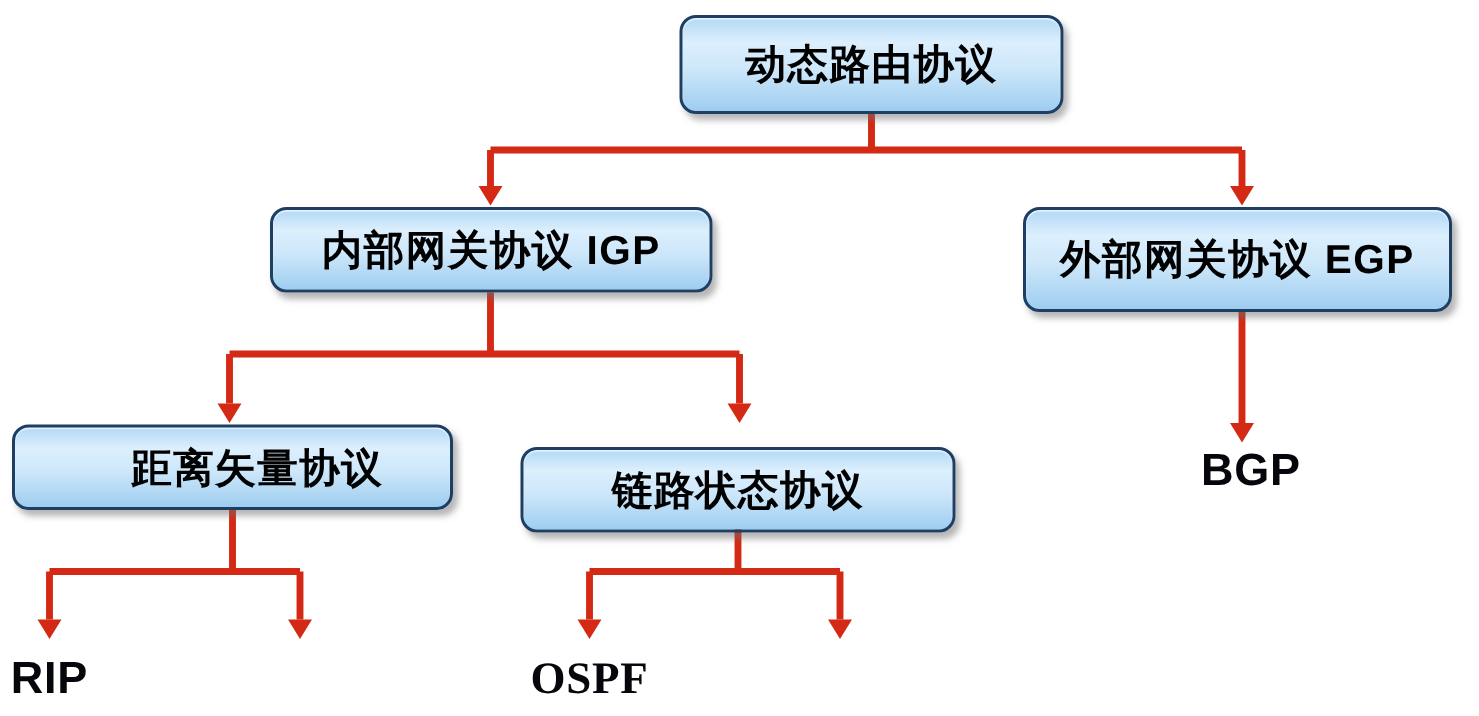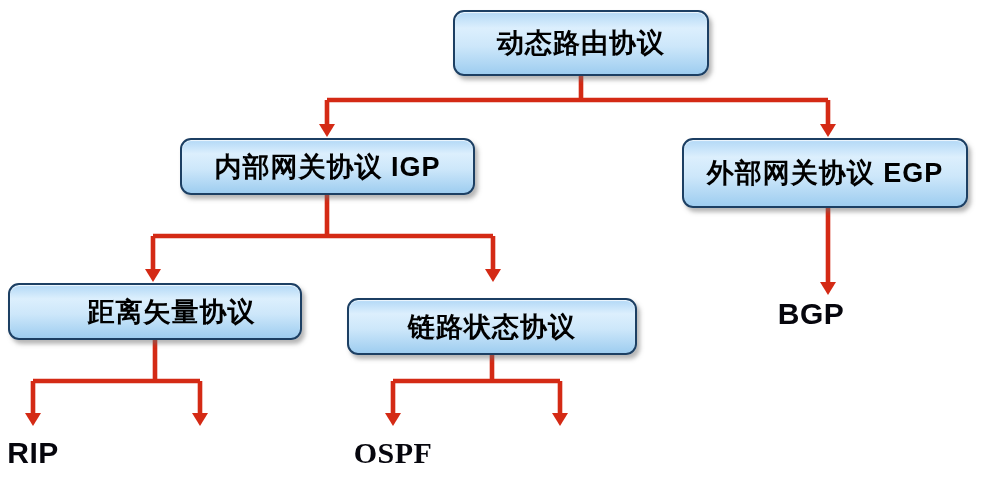--- a/index.html
+++ b/index.html
@@ -38,21 +38,21 @@
   .box-ls{left:347px;top:283px;width:290px;height:57px;margin-top:15px;}
   .leaf{
     position:absolute;transform:translateX(-50%);
     font-weight:bold;font-size:30px;color:var(--leaf-text);
     letter-spacing:0.5px;white-space:nowrap;
   }
   .leaf-rip{left:33px;top:436px;}
   .leaf-eigrp{left:200px;top:436px;}
   .leaf-ospf{left:393px;top:436px;font-family:Liberation Serif, serif;}
   .leaf-isis{left:560px;top:436px;}
-  .leaf-bgp{left:811px;top:297px;text-align:center;}
+  .leaf-bgp{left:834px;top:297px;text-align:center;}
 </style>
 </head>
 <body>
 
 <div class="diagram">
 
   <svg class="connectors" viewBox="0 0 986 477" xmlns="http://www.w3.org/2000/svg">
 
     <path class="connector" d="M581 66 V100 M327 100 H828 M327 100 V126 M828 100 V126"></path>
     <polygon class="arrowhead" points="319,124 335,124 327,137"></polygon>

